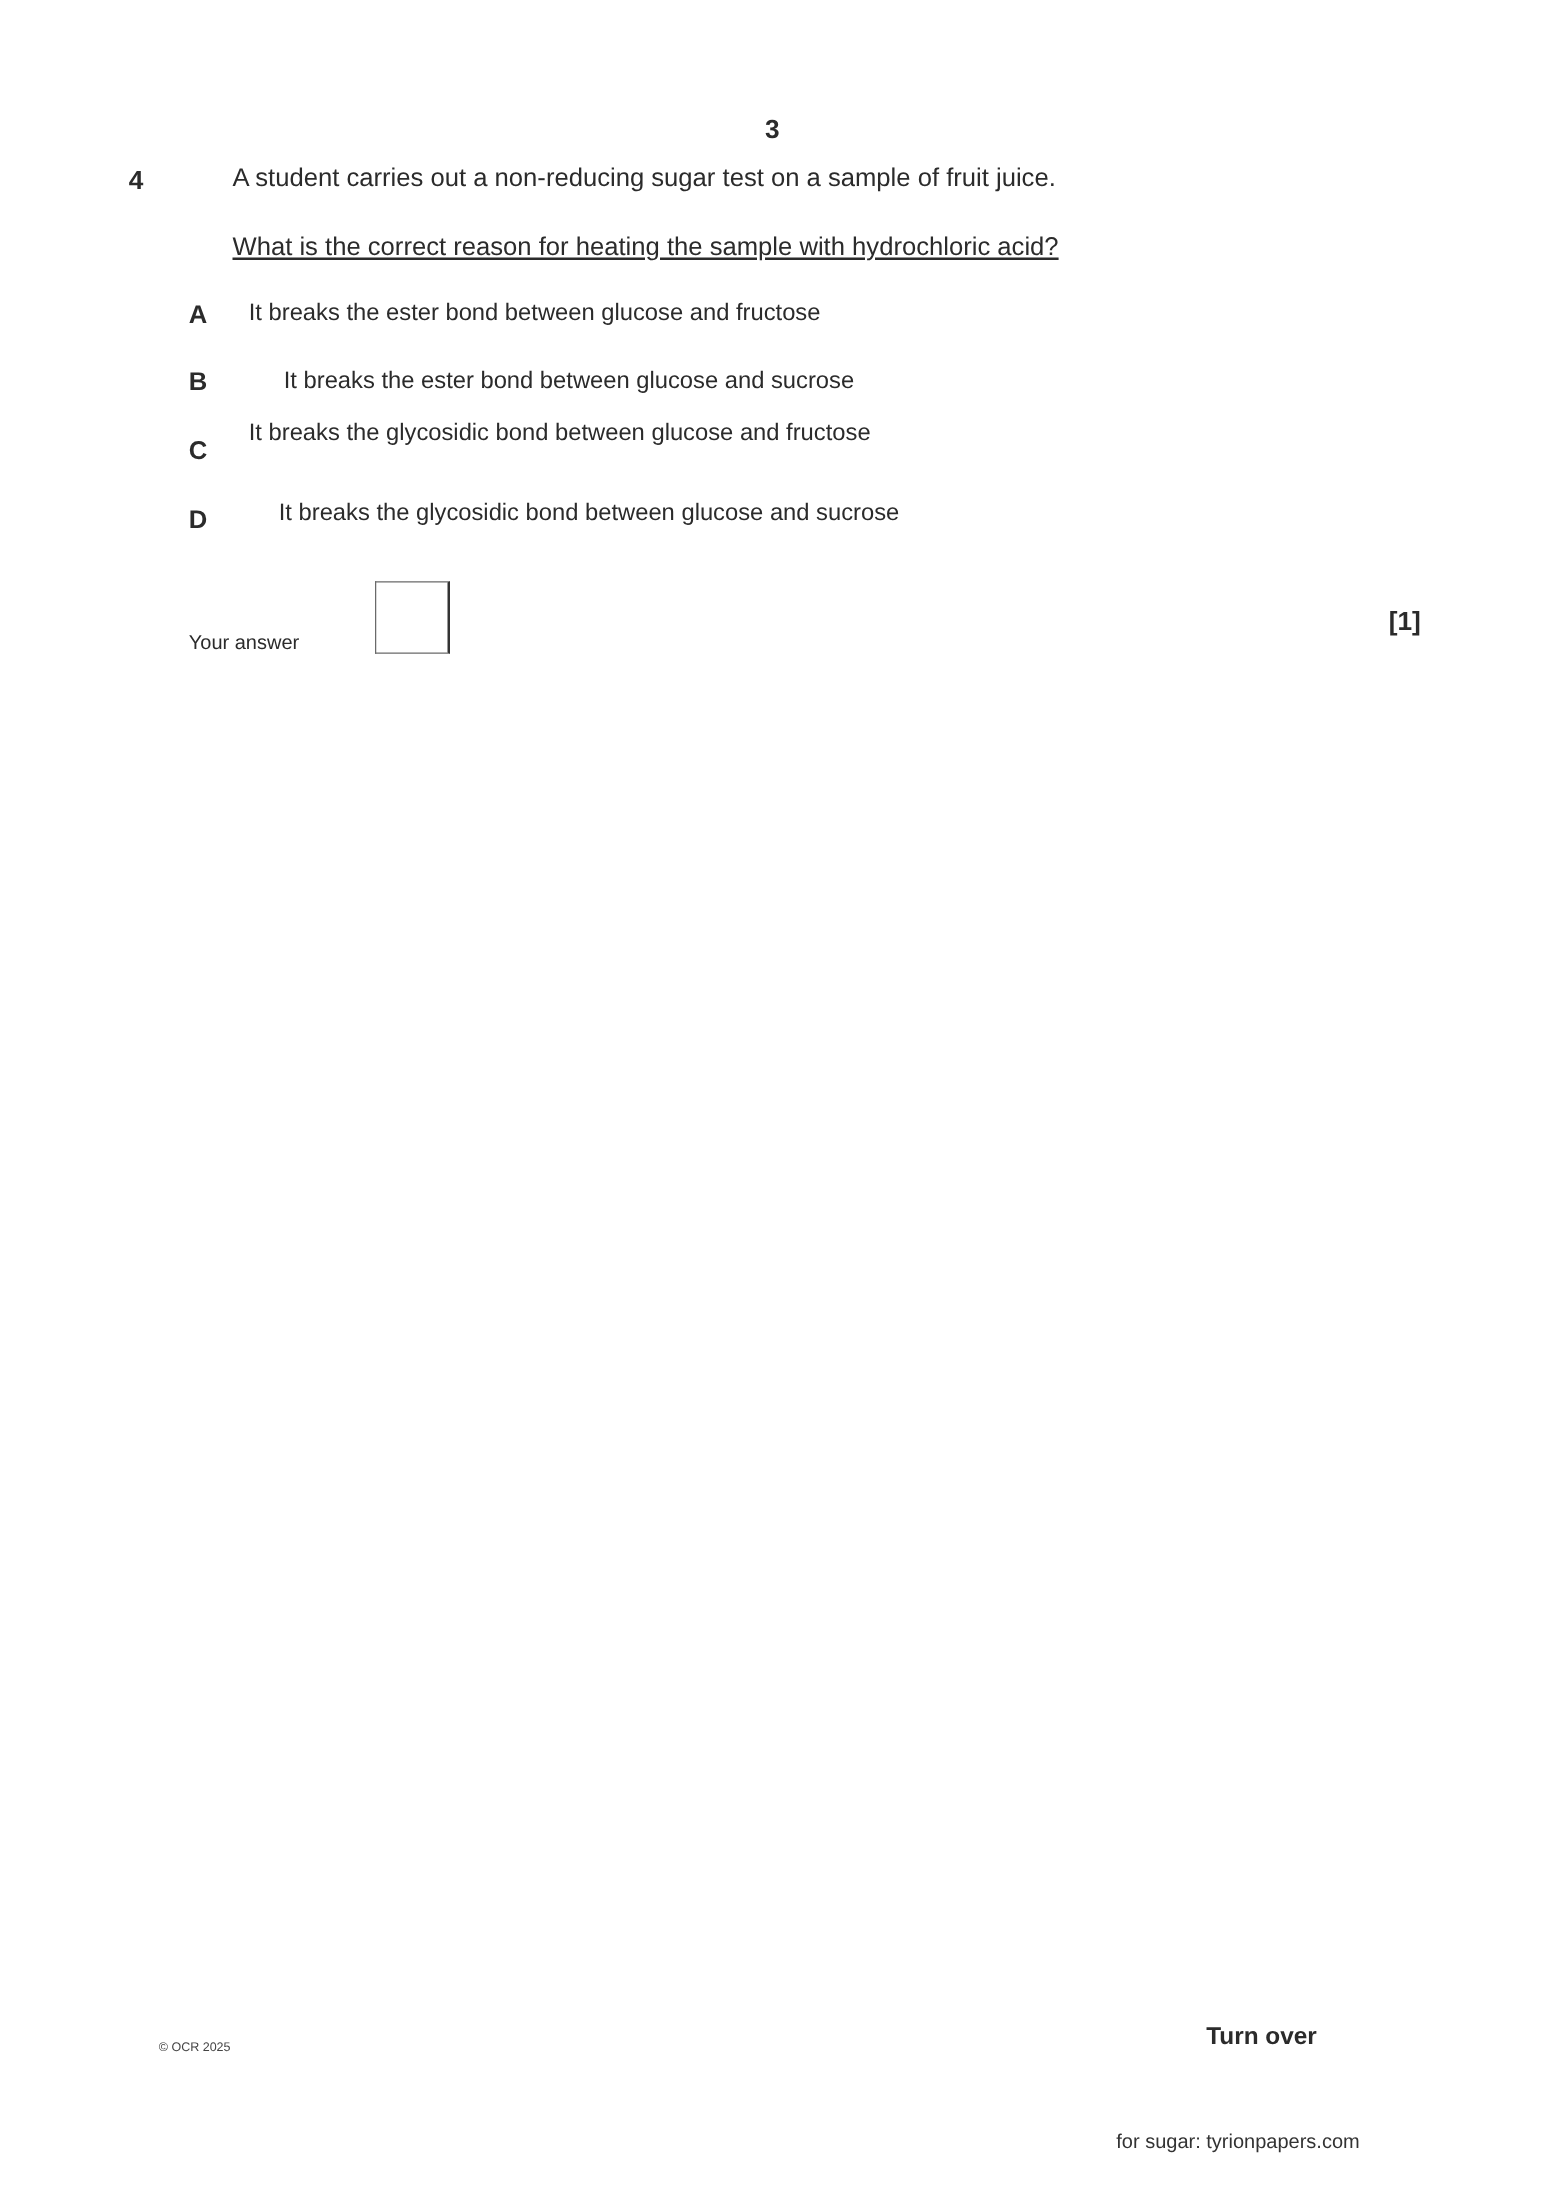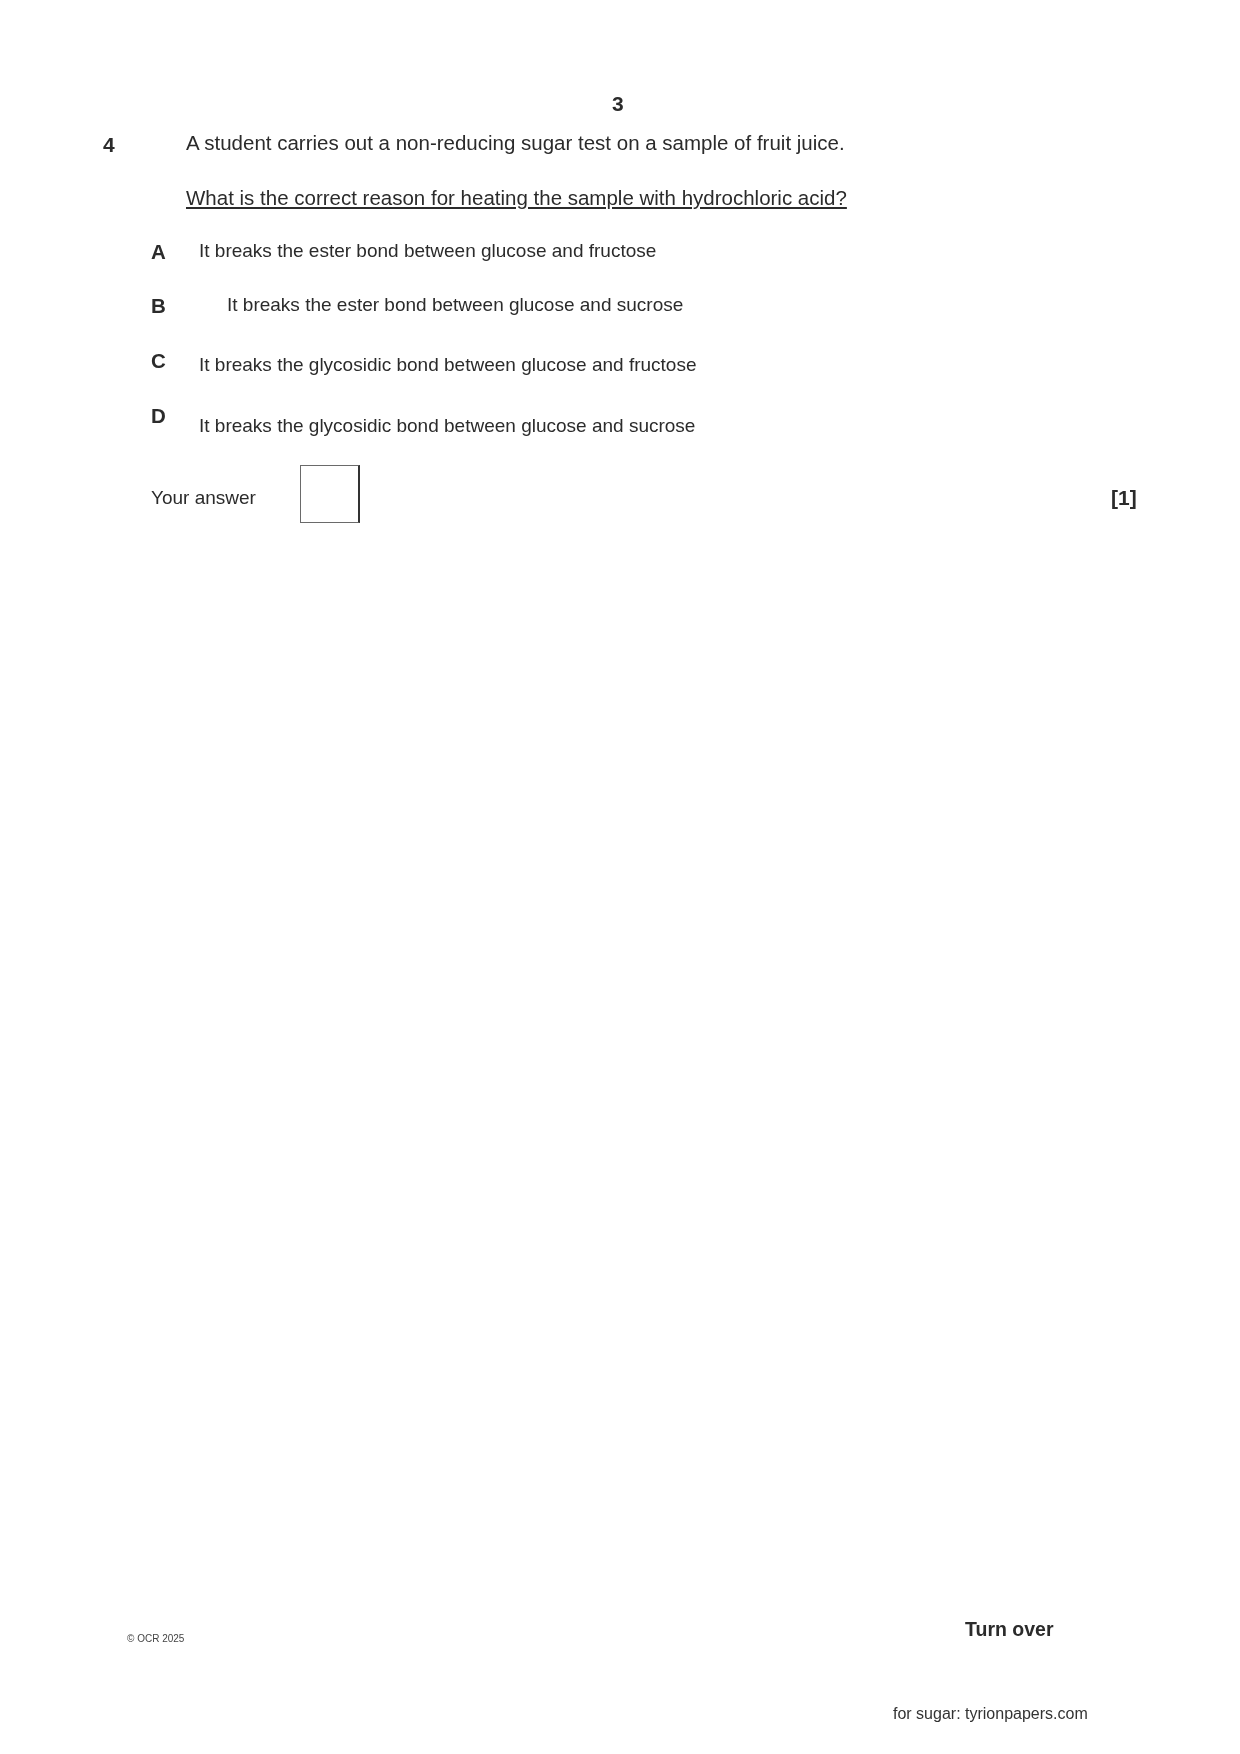--- a/index.html
+++ b/index.html
@@ -6,21 +6,21 @@
   body {
     width: 1240px; height: 1754px; position: relative; overflow: hidden;
     font-family: "Liberation Sans", sans-serif; color: #2b2b2b;
   }
   .abs { position: absolute; white-space: nowrap; }
   .page-number { left: 612px; top: 92px; font-size: 21px; font-weight: bold; }
   .q-number { left: 103px; top: 133px; font-size: 21px; font-weight: bold; }
   .q-text { left: 151px; font-size: 20.5px; margin-left: 35px; }
   .opt-letter { left: 151px; font-size: 20.5px; font-weight: bold; }
   .opt-text { left: 199px; font-size: 19px; }
-  .answer-label { left: 151px; top: 487px; font-size: 19px; }
+  .answer-label { left: 151px; top: 506px; font-size: 16px; }
   .answer-box {
     position: absolute; left: 300px; top: 465px; width: 57px; height: 56px;
     border: 1.5px solid #6a6a6a; border-right: 2.5px solid #333; background: #fff;
   }
   .marks { left: 1111px; top: 486px; font-size: 21px; font-weight: bold; }
   .copyright { left: 127px; top: 1633px; font-size: 10px; color: #444; }
   .turn-over { left: 965px; top: 1618px; font-size: 19.5px; font-weight: bold; }
   .for-more { left: 893px; top: 1705px; font-size: 16px; color: #333; }
 </style>
 </head>
@@ -37,25 +37,25 @@
     <div>
       <div class="abs opt-letter" style="top:240px;">A</div>
       <div class="abs opt-text" style="top:240px;">It breaks the ester bond between glucose and fructose</div>
     </div>
     <div>
       <div class="abs opt-letter" style="top:294px;">B</div>
       <div class="abs opt-text" style="top:294px;margin-left:28px;">It breaks the ester bond between glucose and sucrose</div>
     </div>
     <div>
       <div class="abs opt-letter" style="top:349px;">C</div>
-      <div class="abs opt-text" style="top:354px;">It breaks the glycosidic bond between glucose and fructose</div>
+      <div class="abs opt-text" style="top:336px;">It breaks the glycosidic bond between glucose and fructose</div>
     </div>
     <div>
       <div class="abs opt-letter" style="top:404px;">D</div>
-      <div class="abs opt-text" style="top:415px;">It breaks the glycosidic bond between glucose and sucrose</div>
+      <div class="abs opt-text" style="top:400px;margin-left:24px;">It breaks the glycosidic bond between glucose and sucrose</div>
     </div>
   </div>
 
   <div class="abs answer-label">Your answer</div>
   <div class="answer-box"></div>
   <div class="abs marks">[1]</div>
 </div>
 
 <div>
   <div class="abs copyright">© OCR 2025</div>

